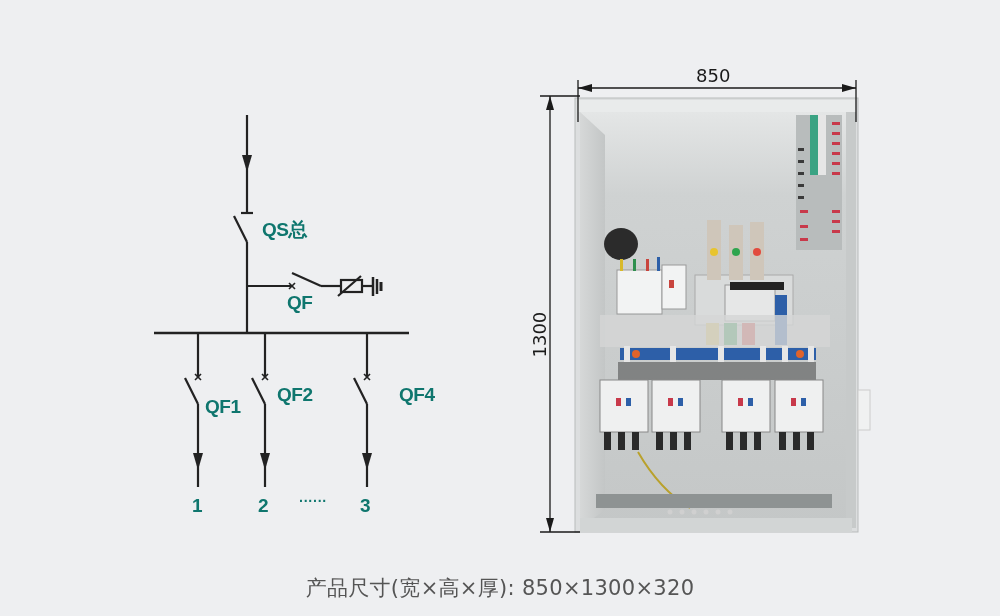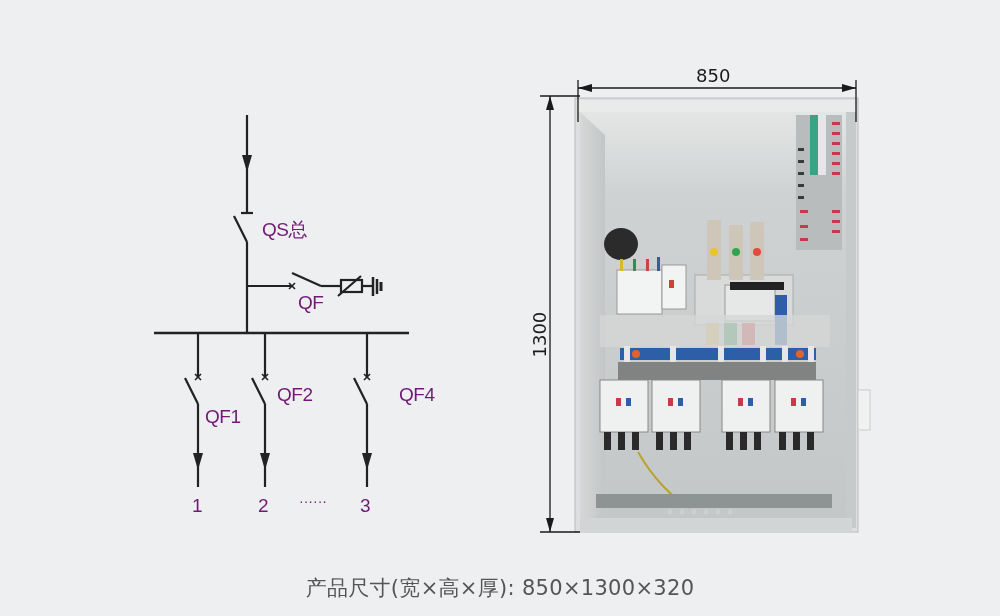--- a/index.html
+++ b/index.html
@@ -1,18 +1,18 @@
 <!DOCTYPE html>
 <html><head>
 <meta charset="utf-8">
 <style>
   html, body { margin:0; padding:0; }
   body { width:1000px; height:616px; background:#eeeff1; position:relative; overflow:hidden; font-family:"Liberation Sans", sans-serif; }
   .abs { position:absolute; }
-  .lbl { position:absolute; font-family:"Liberation Sans", sans-serif; font-weight:normal; color:#701a75; font-size:19px; letter-spacing:-0.5px; }
+  .lbl { position:absolute; font-family:"Liberation Sans", sans-serif; font-weight:bold; color:#0f766e; font-size:19px; letter-spacing:-0.5px; }
   .dim { position:absolute; font-family:"DejaVu Sans", sans-serif; color:#1a1a1a; font-size:18px; }
   .caption { position:absolute; left:0; width:1000px; top:574px; text-align:center; font-family:"DejaVu Sans", sans-serif; font-size:21px; color:#555; letter-spacing:0.3px; }
 </style>
 </head>
 <body>
 
 <div class="abs" style="left:0;top:0;width:480px;height:560px;">
   <svg class="abs" style="left:0;top:0;" width="480" height="560">
     <g stroke="#222" stroke-width="2.2" fill="none" stroke-linecap="butt">
 
@@ -60,23 +60,23 @@
     <g fill="#222">
 
       <polygon points="242,155 252,155 247,172"></polygon>
       <polygon points="193,453 203,453 198,470"></polygon>
       <polygon points="260,453 270,453 265,470"></polygon>
       <polygon points="362,453 372,453 367,470"></polygon>
     </g>
   </svg>
 
   <div class="lbl" style="left:262px;top:217px;">QS总</div>
-  <div class="lbl" style="left:287px;top:292px;margin-left:11px;">QF</div>
-
-  <div class="lbl" style="left:205px;top:406px;">QF1</div>
+  <div class="lbl" style="left:287px;top:292px;">QF</div>
+
+  <div class="lbl" style="left:205px;top:396px;">QF1</div>
   <div class="lbl" style="left:277px;top:384px;text-align:right;">QF2</div>
   <div class="lbl" style="left:399px;top:384px;">QF4</div>
 
   <div class="lbl" style="left:192px;top:495px;">1</div>
   <div class="lbl" style="left:258px;top:495px;">2</div>
   <div class="lbl" style="left:360px;top:495px;">3</div>
   <div class="lbl" style="left:299px;top:493px;font-size:14px;letter-spacing:0;">······</div>
 </div>
 
 <div class="abs" style="left:520px;top:60px;width:360px;height:480px;">

